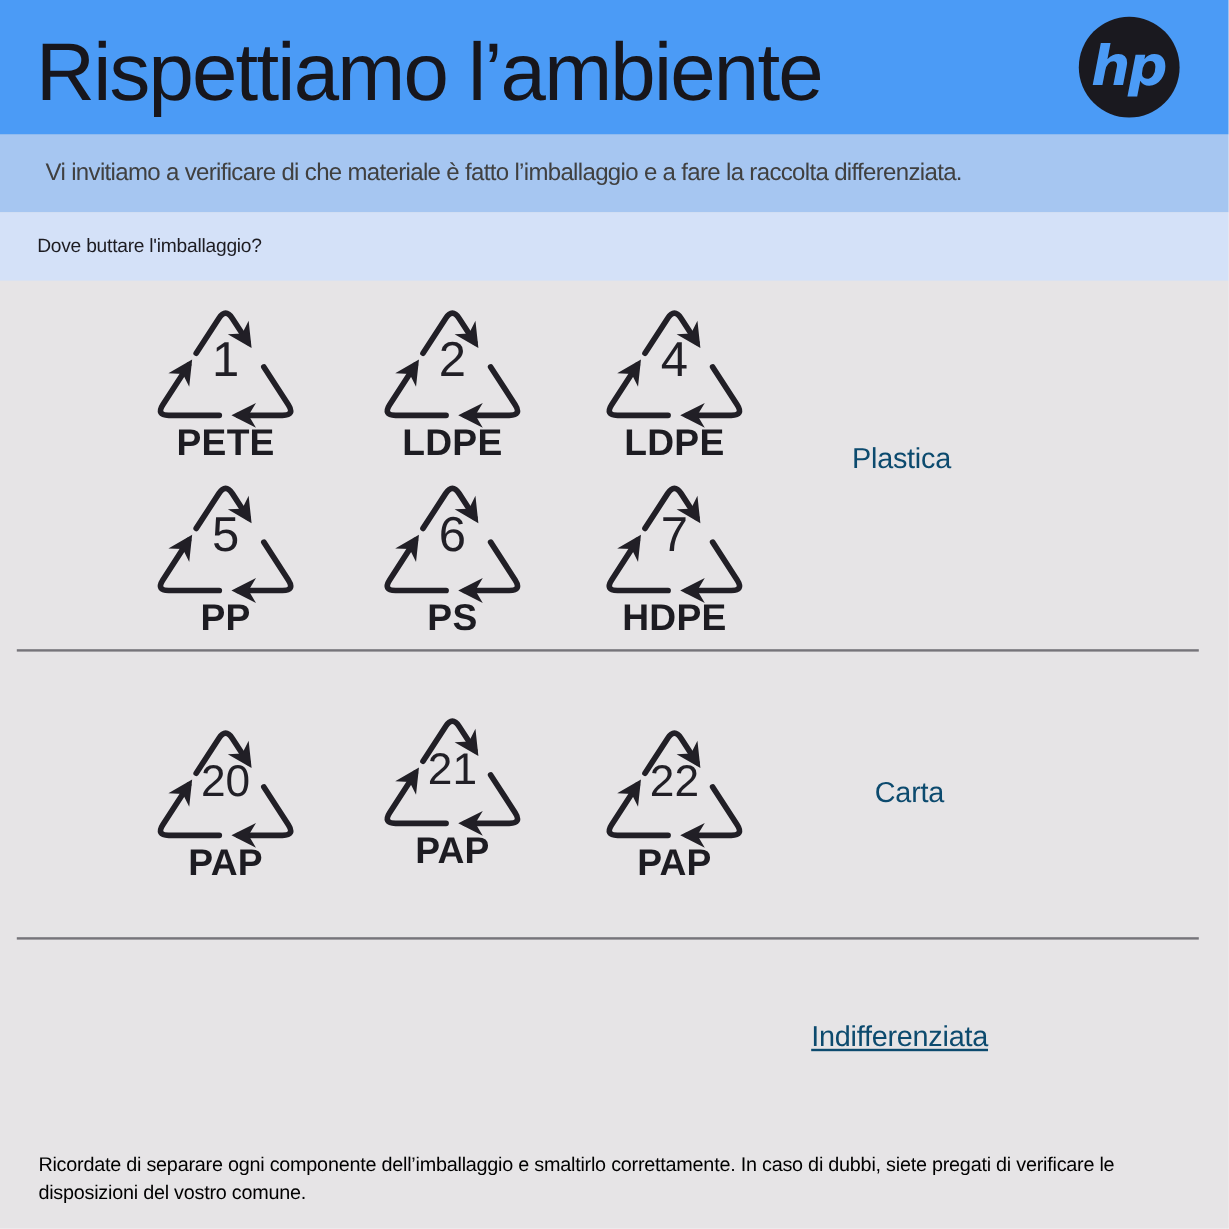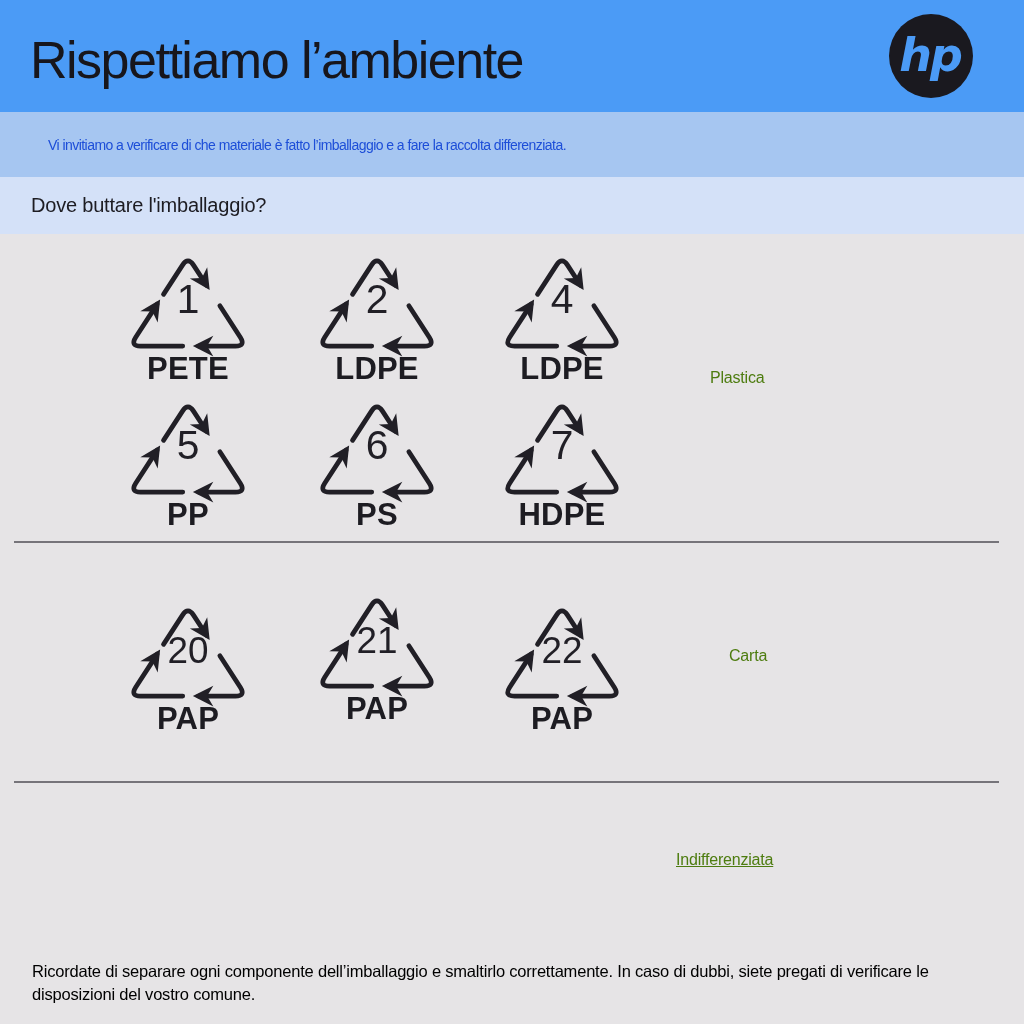--- a/index.html
+++ b/index.html
@@ -4,33 +4,33 @@
 <style>
   html,body{margin:0;padding:0;background:#fff;}
   .canvas{
     position:relative;width:1024px;height:1024px;overflow:hidden;
     font-family:"Liberation Sans",sans-serif;color:#1d1c22;background:#E6E4E6;
   }
   
   .band{box-sizing:border-box;display:flex;align-items:center;}
   .band-header{height:112px;background:#4B9BF6;position:relative;padding:8px 0 0 30px;}
   .band-header h1{
-    margin:0;font-size:52px;font-weight:500;letter-spacing:-1.5px;color:#17161C;white-space:nowrap;
+    margin:0;font-size:68px;font-weight:500;letter-spacing:-1.5px;color:#17161C;white-space:nowrap;
   }
-  .hp-logo{position:absolute;right:50px;top:13px;width:86px;height:86px;text-decoration:underline;}
+  .hp-logo{position:absolute;right:40px;top:13px;width:86px;height:86px;text-decoration:underline;}
   .band-sub{height:65px;background:#A6C6F1;padding-left:31px;}
-  .band-sub p{margin:17px;font-size:14px;letter-spacing:-0.55px;color:#1d4ed8;white-space:nowrap;}
+  .band-sub p{margin:7px;font-size:20px;letter-spacing:-0.55px;color:#404040;white-space:nowrap;}
   .band-question{height:57px;background:#D4E1F8;padding-left:31px;}
-  .band-question p{margin:0;font-size:20px;letter-spacing:-0.2px;color:#1d1c22;}
+  .band-question p{margin:0;font-size:16px;letter-spacing:-0.2px;color:#1d1c22;}
   
   .panel{position:relative;height:790px;background:#E6E4E6;}
   .divider{position:absolute;left:14px;width:985px;height:2px;background:#76747a;}
   .divider-1{top:307px;}
   .divider-2{top:547px;}
-  .cat{position:absolute;font-size:16px;letter-spacing:-0.2px;color:#4d7c0f;}
+  .cat{position:absolute;font-size:24px;letter-spacing:-0.2px;color:#0c4a6e;}
   .cat-plastica{left:710px;top:135px;}
   .cat-carta{left:719px;top:413px;margin-left:10px;}
   .cat-indiff{left:676px;top:617px;text-decoration:underline;}
   .symbol{position:absolute;width:132px;text-align:center;}
   .symbol svg{overflow:visible;display:block;margin:0 auto;}
   .symlabel{font-size:31px;font-weight:bold;letter-spacing:0.2px;color:#1d1c22;margin-top:-3px;}
   
   .footnote{position:absolute;left:32px;top:726px;width:920px;}
   .footnote p{margin:0;font-size:16.5px;line-height:1.4;letter-spacing:-0.2px;color:#000000;}
 </style>

